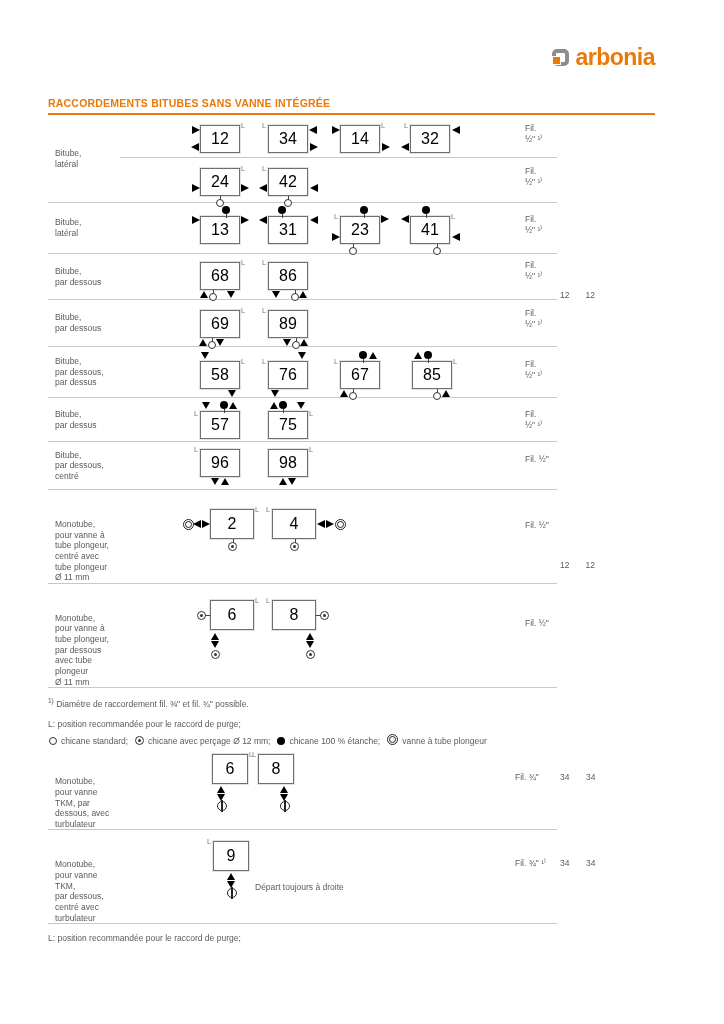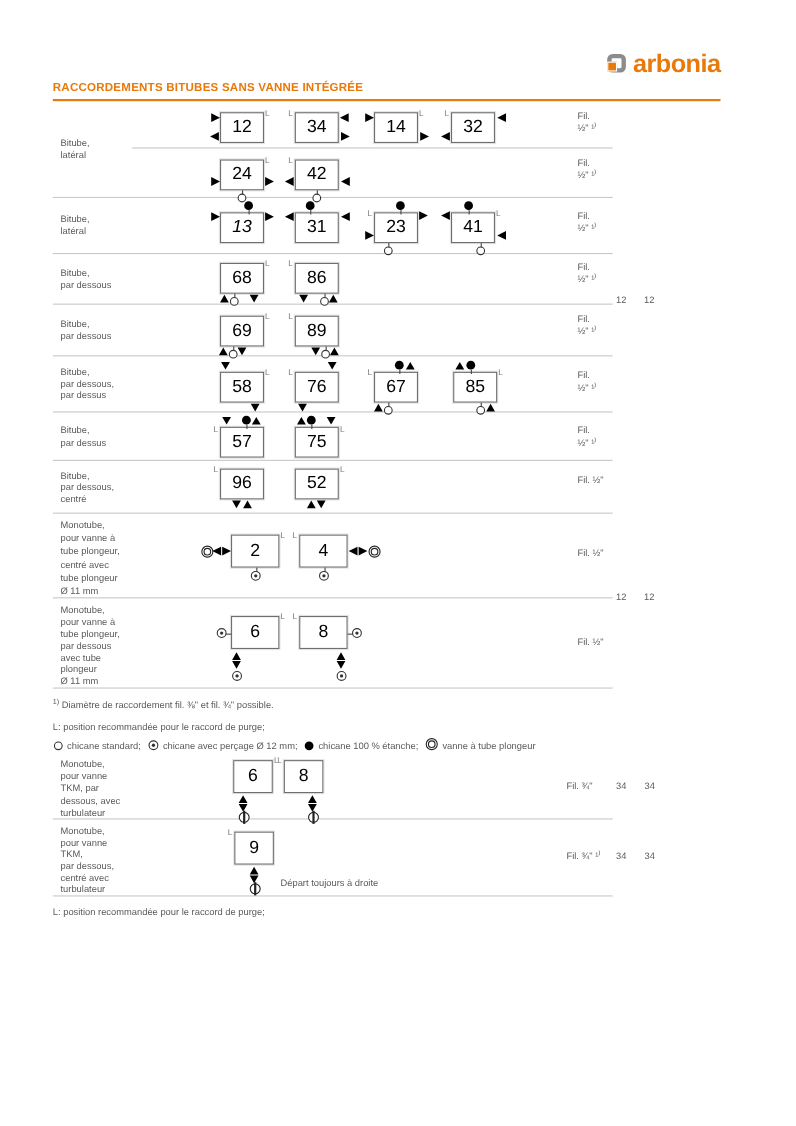--- a/index.html
+++ b/index.html
@@ -8,29 +8,29 @@
   .content{position:absolute;left:48px;top:0;width:607px;}
   
   .logo{position:absolute;top:46px;right:0;display:flex;align-items:center;gap:6px;}
   .logo-mark{position:relative;width:17px;height:17px;display:inline-block;}
   .logo-mark .ring{position:absolute;inset:0;border:4px solid #8c8c8c;border-radius:5px;}
   .logo-mark .sq{position:absolute;left:0;bottom:1px;width:7px;height:7px;background:#E8790B;border:1px solid #fff;}
   .logo-text{font-size:23px;font-weight:bold;color:#E8790B;letter-spacing:-0.5px;line-height:1;}
   
   .sec-head{margin:0;font-size:10.5px;font-weight:bold;color:#E8790B;letter-spacing:0.2px;
             padding-bottom:4px;border-bottom:2.5px solid #E8790B;}
-  #h-bitube{margin-top:74px;}
+  #h-bitube{margin-top:97px;}
   #h-mono{margin-top:30px;}
   #h-tkm{margin-top:19px;}
   
   .tbl{position:relative;}
   .trow{display:flex;width:509px;border-bottom:1px solid #c8c8c8;position:relative;}
   .tlabel{flex:none;width:72px;padding-left:7px;box-sizing:border-box;font-size:8.5px;line-height:1.25;
           color:#5a5a5a;display:flex;flex-direction:column;justify-content:center;}
-  .tlabel.top{justify-content:space-between;padding-top:5px;}
+  .tlabel.top{justify-content:flex-start;padding-top:5px;margin-top:24px;}
   .tright{flex:1;position:relative;}
   .tsub{position:relative;width:437px;}
   .tsub.subdiv{border-bottom:1px solid #c8c8c8;}
   .tcanvas{position:absolute;left:0;top:0;width:400px;height:100%;}
   .tfil{position:absolute;font-size:8.5px;line-height:1.3;color:#5a5a5a;white-space:nowrap;}
   .tref{position:absolute;font-size:8.5px;color:#5a5a5a;}
   .mrefs{position:absolute;left:512px;display:flex;gap:16px;font-size:8.5px;color:#5a5a5a;}
   .tspecial{width:509px;height:21px;border-bottom:1px solid #c8c8c8;display:flex;align-items:center;
             font-size:8.5px;color:#5a5a5a;}
   .dnote{position:absolute;font-size:8.5px;color:#5a5a5a;white-space:nowrap;}
@@ -152,21 +152,21 @@
           </div>
         </div>
         <div class="trow">
           <div class="tlabel">
             <div>Bitube,</div>
             <div>latéral</div>
           </div>
           <div class="tright">
             <div class="tsub" style="height: 50px;">
               <div class="tcanvas">
-                <div class="dbox" style="left: 80px; top: 13px; width: 38px; height: 26px; font-style: italic;">
+                <div class="dbox" style="left: 80px; top: 13px; width: 38px; height: 26px;">
                   <span class="num">13</span>
                   <span class="sy sy-tr" style="left: -9px; top: -1px;"></span>
                   <span class="sy sy-tr" style="left: 40px; top: -1px;"></span>
                   <span class="sy sy-cf" style="left: 21px; top: -11px;">
                     <i class="stem stem-b"></i>
                   </span>
                 </div>
                 <div class="dbox" style="left: 148px; top: 13px; width: 38px; height: 26px;">
                   <span class="num">31</span>
                   <span class="sy sy-tl" style="left: -10px; top: -1px;"></span>
@@ -371,21 +371,21 @@
           <div class="tright">
             <div class="tsub" style="height: 47px;">
               <div class="tcanvas">
                 <div class="dbox" style="left: 80px; top: 7px; width: 38px; height: 26px;">
                   <span class="num">96</span>
                   <span class="sy sy-L" style="left: -7px; top: -4px;">L</span>
                   <span class="sy sy-td" style="left: 10px; top: 28px;"></span>
                   <span class="sy sy-tu" style="left: 20px; top: 28px;"></span>
                 </div>
                 <div class="dbox" style="left: 148px; top: 7px; width: 38px; height: 26px;">
-                  <span class="num">52</span>
+                  <span class="num">98</span>
                   <span class="sy sy-L" style="left: 40px; top: -4px;">L</span>
                   <span class="sy sy-tu" style="left: 10px; top: 28px;"></span>
                   <span class="sy sy-td" style="left: 19px; top: 28px;"></span>
                 </div>
               </div>
               <div class="tfil" style="left: 405px; top: 12px;">
                 <div>Fil. ½"</div>
               </div>
             </div>
           </div>

